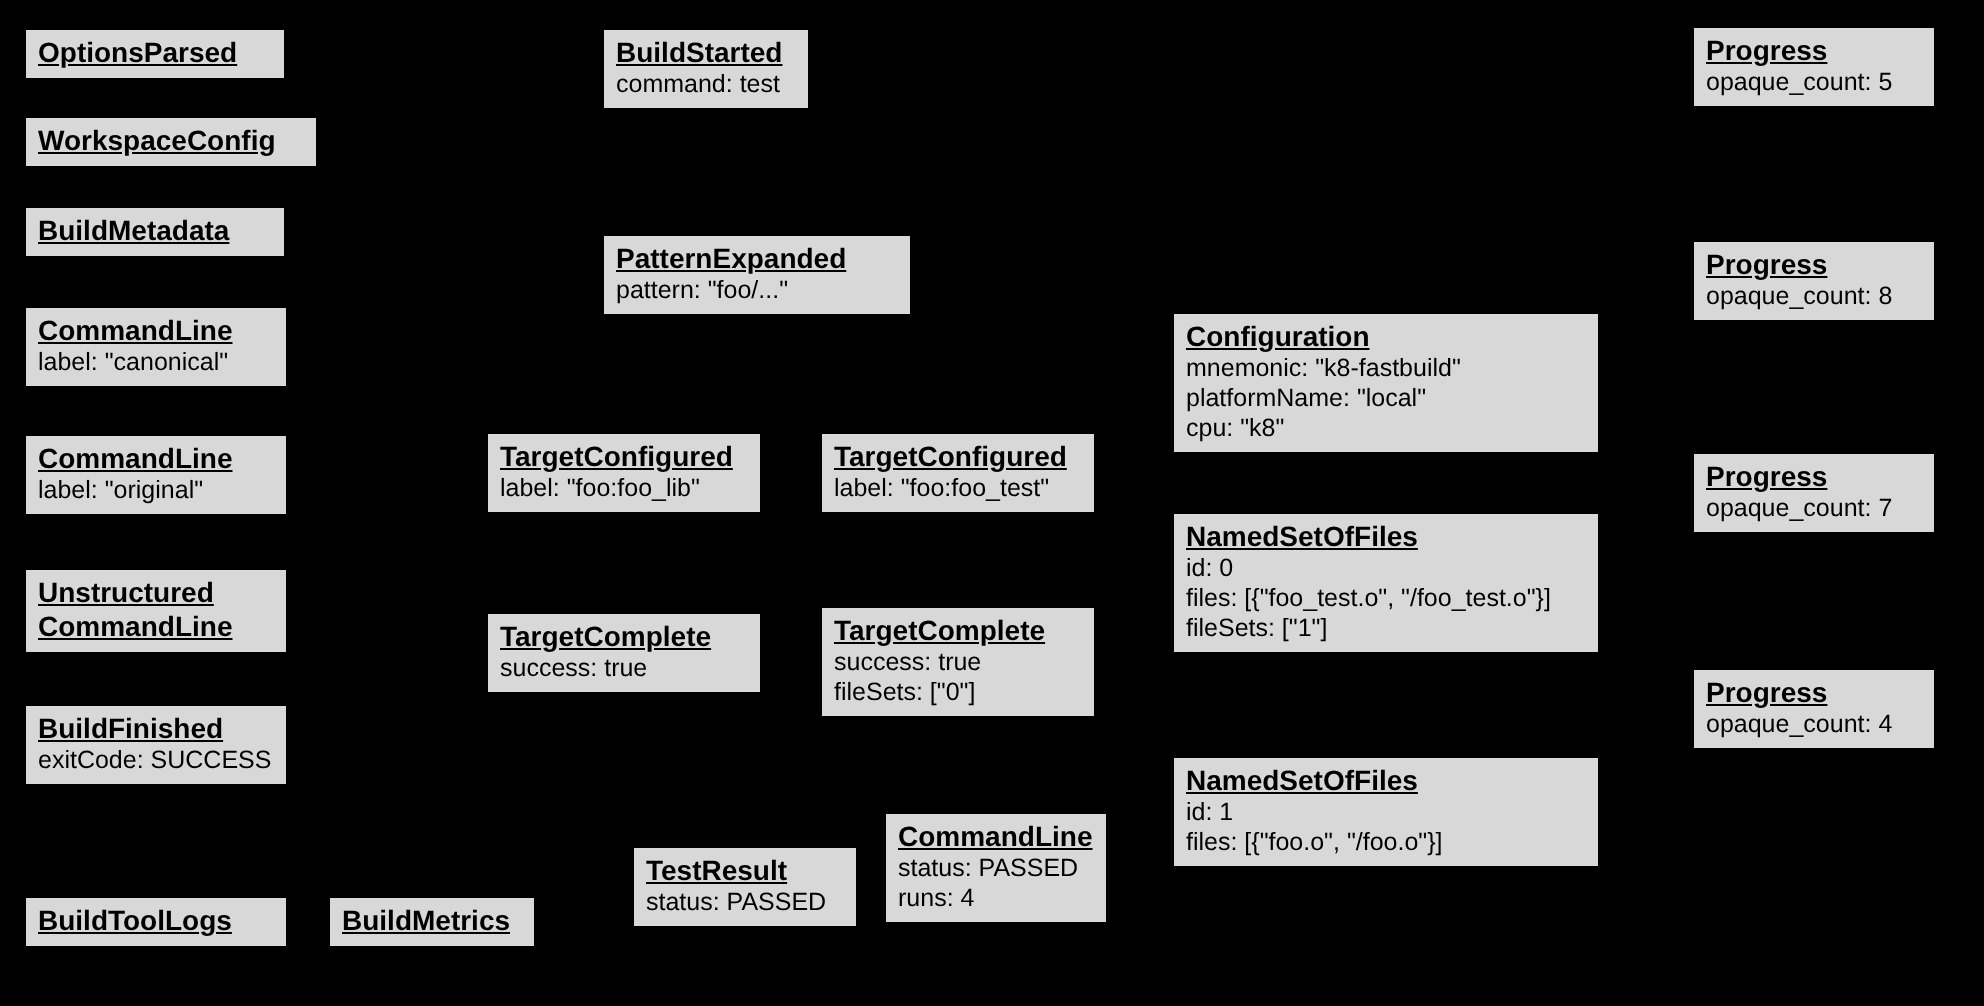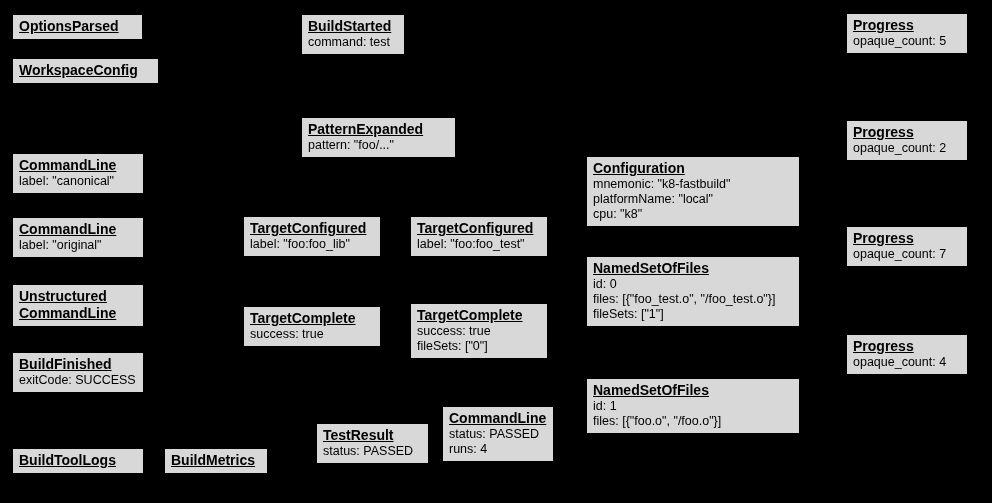--- a/index.html
+++ b/index.html
@@ -71,20 +71,23 @@
 <div class="canvas">
 
   <div class="node" id="n0">
     <div class="t">OptionsParsed</div>
   </div>
 
   <div class="node" id="n1">
     <div class="t">WorkspaceConfig</div>
   </div>
 
+  <div class="node" id="n2">
+    <div class="t">BuildMetadata</div>
+  </div>
 
   <div class="node" id="n3">
     <div class="t">CommandLine</div>
     <div class="l">label: "canonical"</div>
   </div>
 
   <div class="node" id="n4">
     <div class="t">CommandLine</div>
     <div class="l">label: "original"</div>
   </div>
@@ -170,21 +173,21 @@
     <div class="l">files: [{"foo.o", "/foo.o"}]</div>
   </div>
 
   <div class="node" id="n21">
     <div class="t">Progress</div>
     <div class="l">opaque_count: 5</div>
   </div>
 
   <div class="node" id="n22">
     <div class="t">Progress</div>
-    <div class="l">opaque_count: 2</div>
+    <div class="l">opaque_count: 8</div>
   </div>
 
   <div class="node" id="n23">
     <div class="t">Progress</div>
     <div class="l">opaque_count: 7</div>
   </div>
 
   <div class="node" id="n24">
     <div class="t">Progress</div>
     <div class="l">opaque_count: 4</div>

